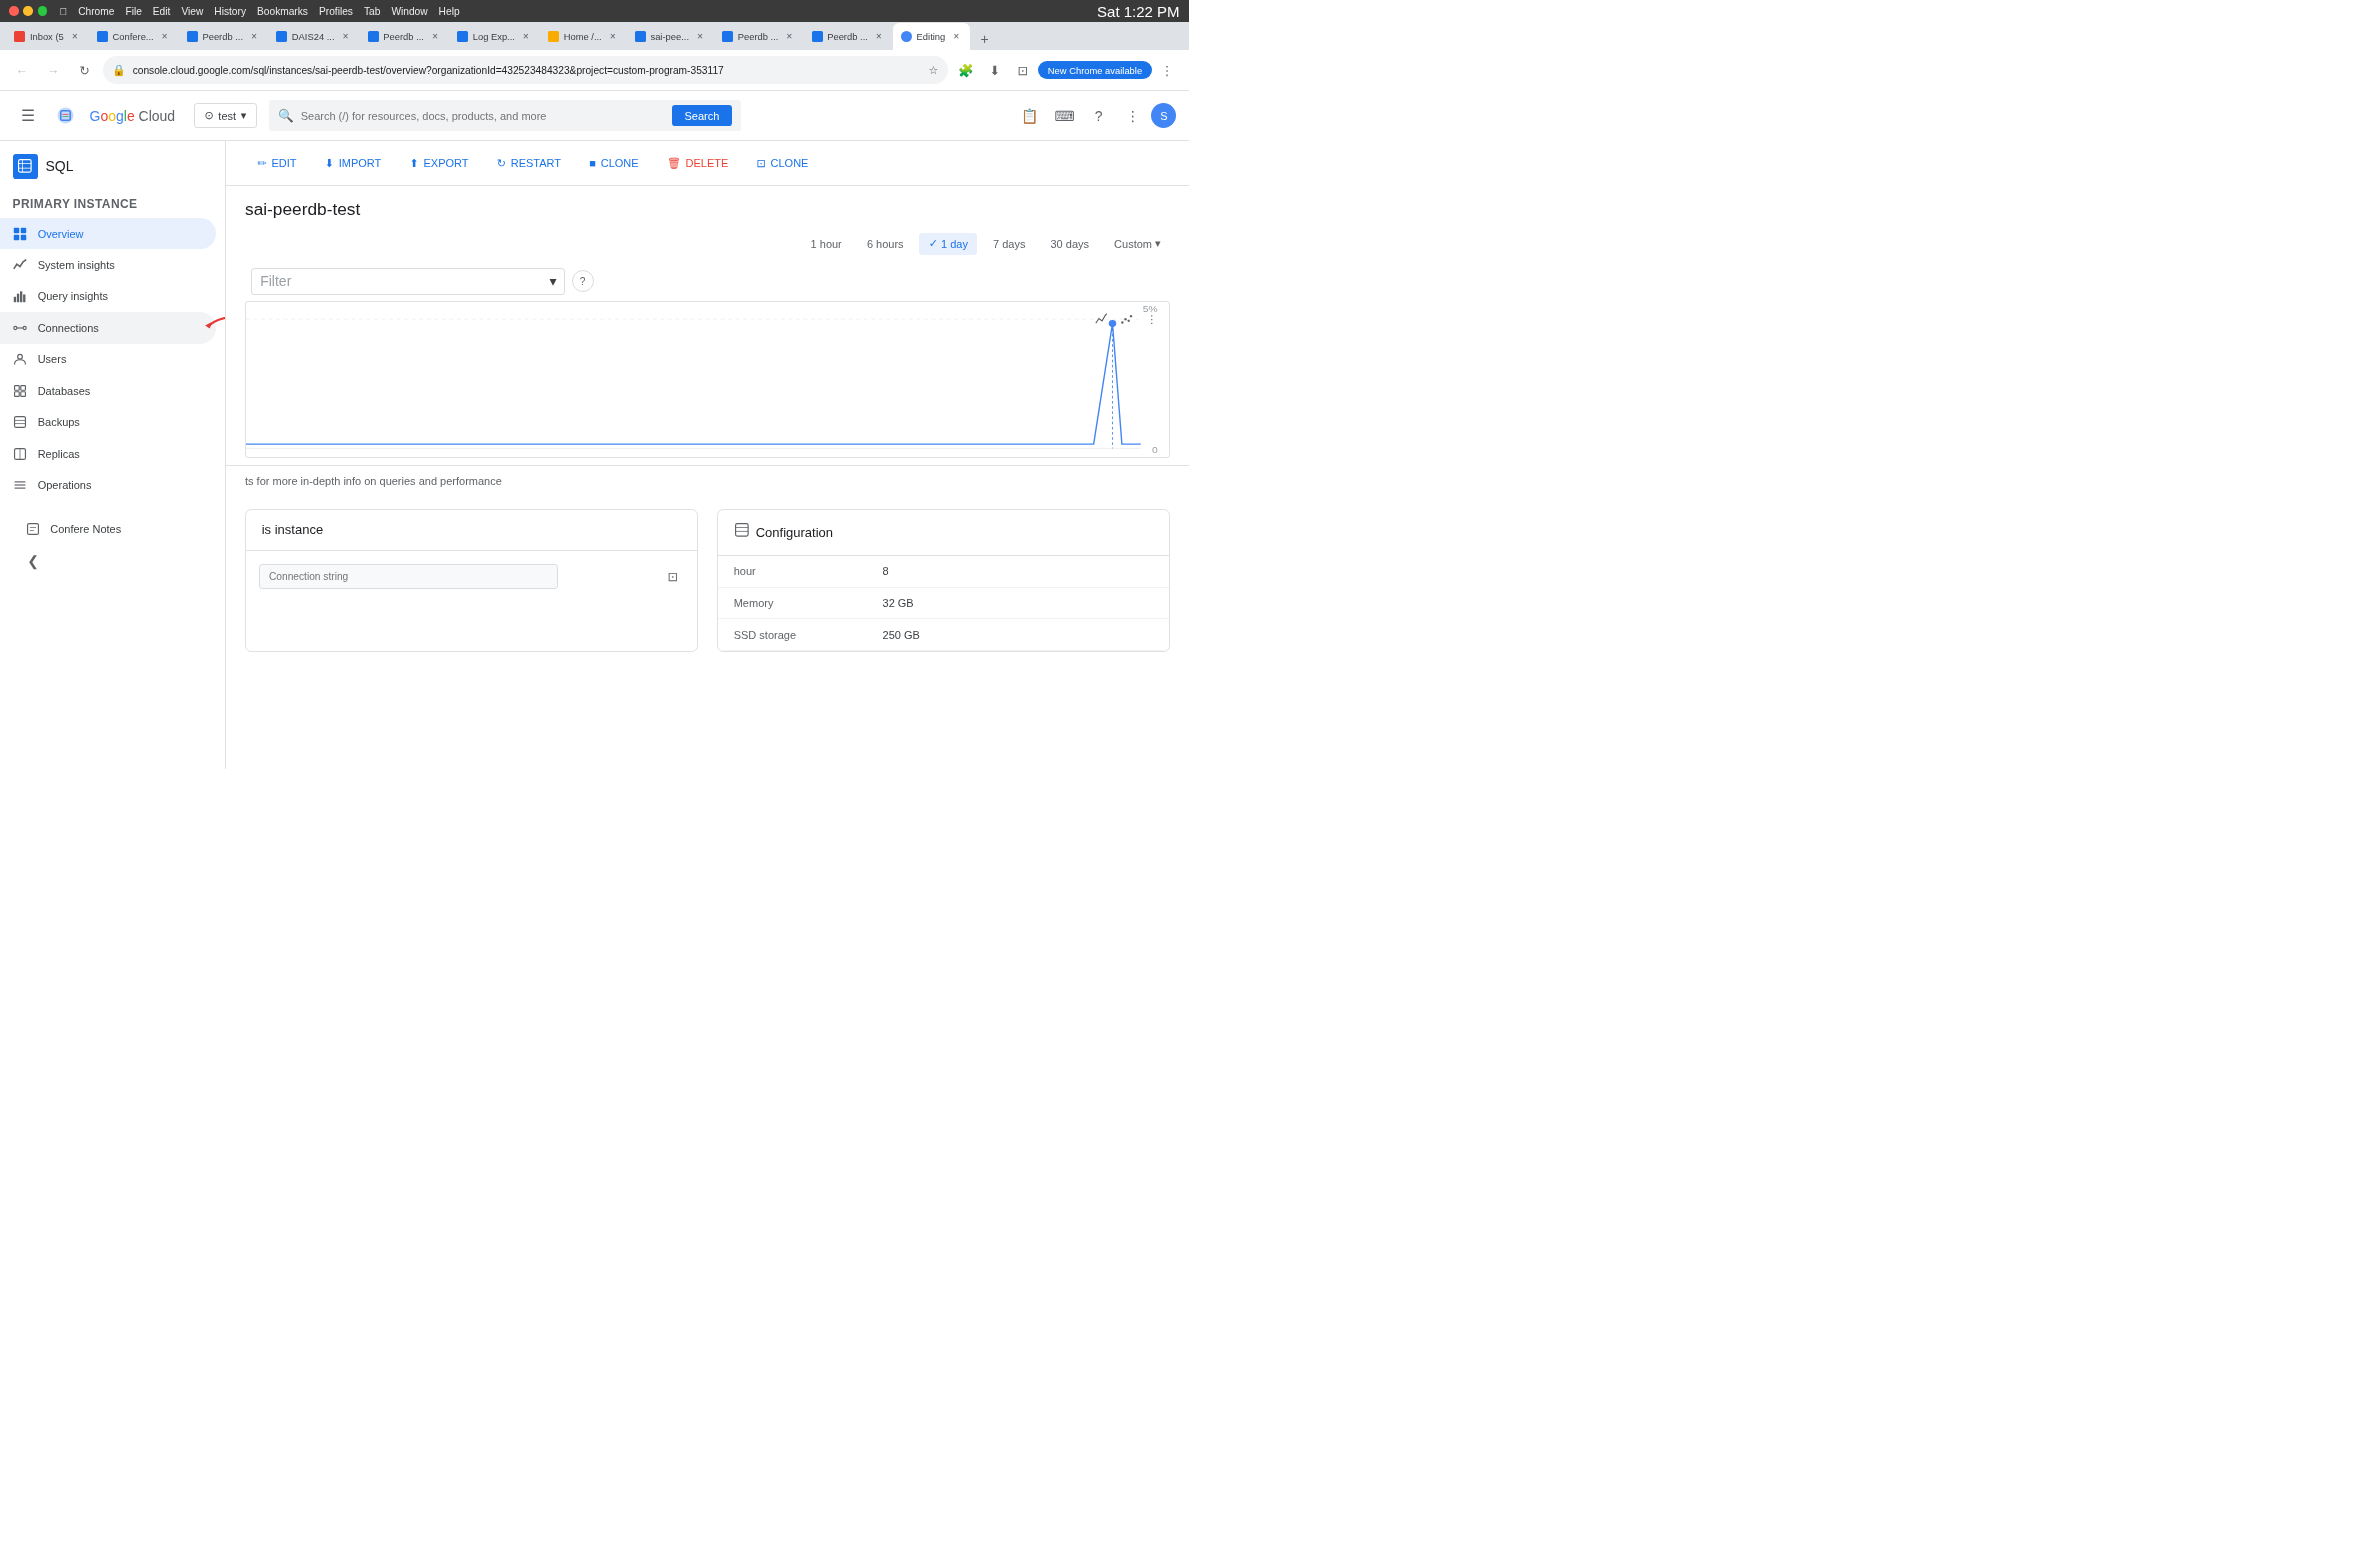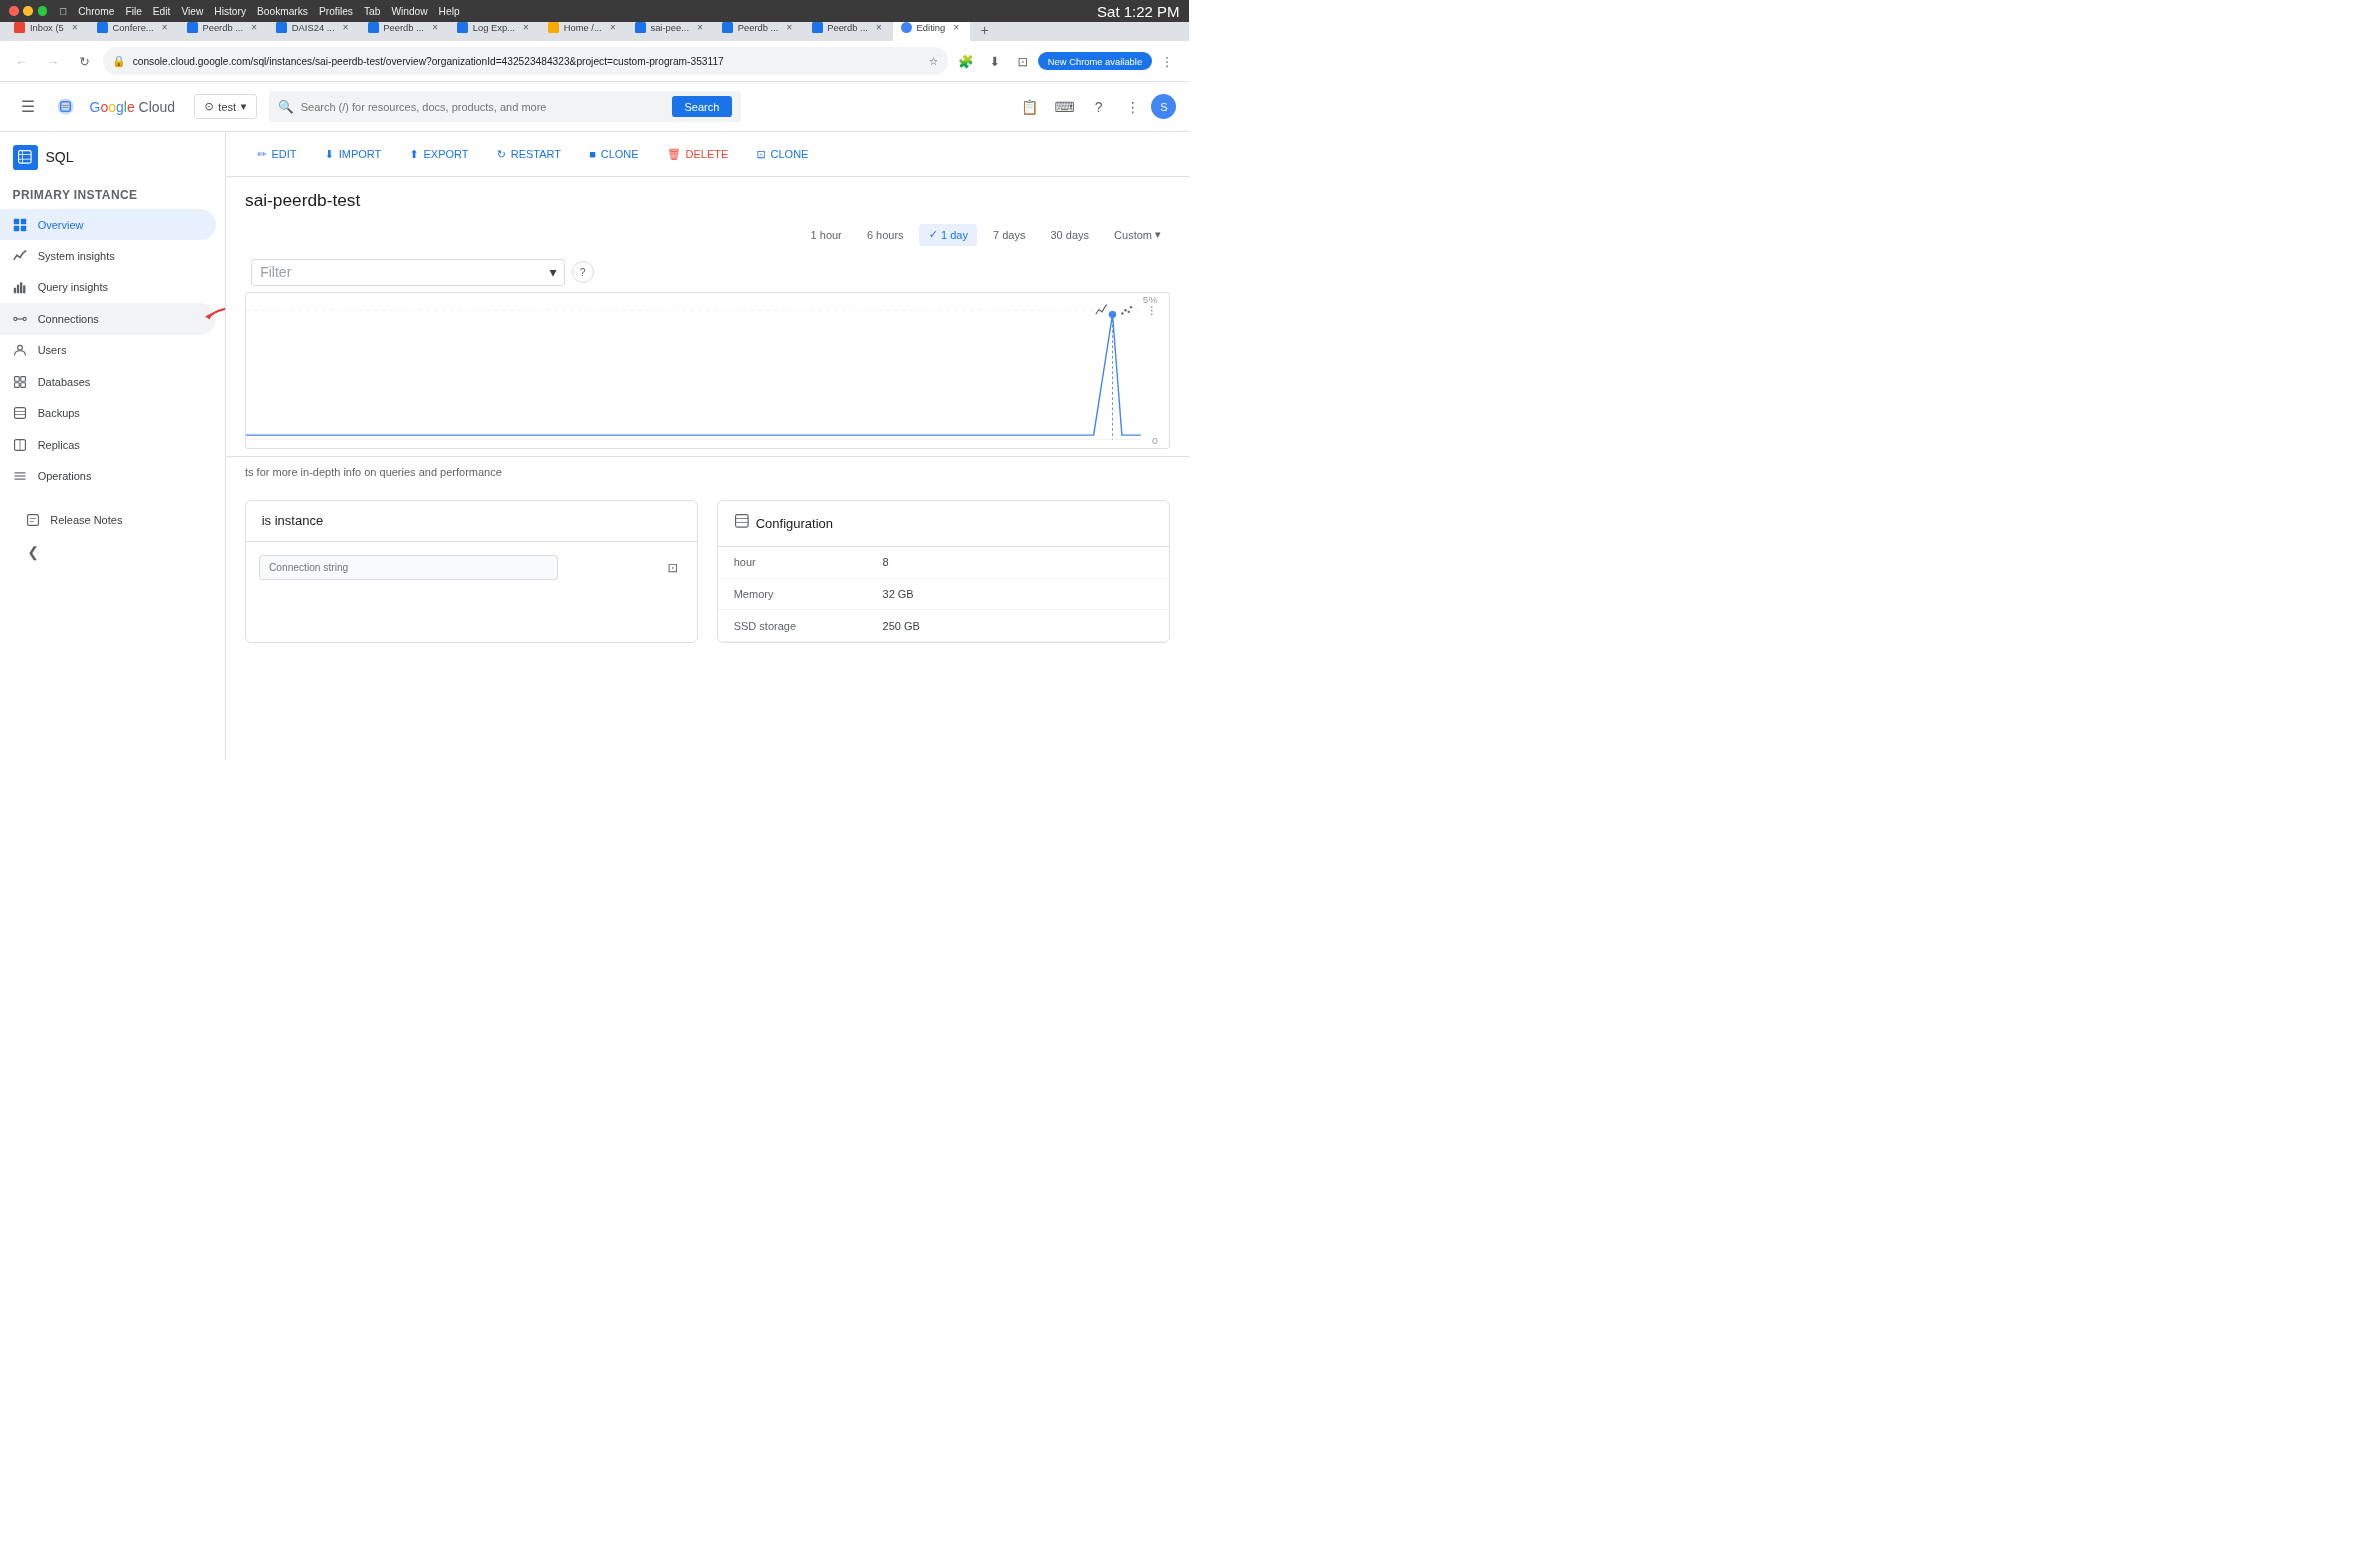--- a/index.html
+++ b/index.html
@@ -19,21 +19,21 @@
     .mac-dot { width: 9.4px; height: 9.4px; border-radius: 50%; }
     .mac-dot.red { background: #ff5f57; }
     .mac-dot.yellow { background: #ffbd2e; }
     .mac-dot.green { background: #28c940; }
     .mac-menu { display: flex; gap: 11px; color: #fff; font-size: 10.2px; }
     .mac-menu span { cursor: pointer; opacity: 0.9; }
     .mac-time { margin-left: auto; color: #fff; font-size: 15px; }
 
     
     .chrome-tabs {
-      height: 19px;
+      height: 28px;
       background: #dee1e6;
       display: flex;
       align-items: flex-end;
       padding: 0 6.3px;
       overflow: hidden;
     }
     .tab {
       height: 27px;
       background: #dee1e6;
       border-radius: 6.3px 6.3px 0 0;
@@ -630,21 +630,21 @@
 
     <div style="margin-top:auto;padding:12.6px;">
       <div class="sidebar-item" style="margin-right:0;">
         <div class="sidebar-icon">
           <svg width="14" height="14" viewBox="0 0 18 18">
               <rect x="2" y="2" width="14" height="14" rx="2" fill="none" stroke="#5f6368" stroke-width="1.5"></rect>
               <line x1="5" y1="7" x2="13" y2="7" stroke="#5f6368" stroke-width="1"></line>
               <line x1="5" y1="11" x2="10" y2="11" stroke="#5f6368" stroke-width="1"></line>
             </svg>
         </div>
-        <span>Release Notes</span>
+        <span>Confere Notes</span>
       </div>
       <div class="sidebar-item" style="margin-right:0;">
         <div class="sidebar-icon">❮</div>
       </div>
     </div>
   </div>
 
   <div class="content-area">
 
     <div class="instance-toolbar">

